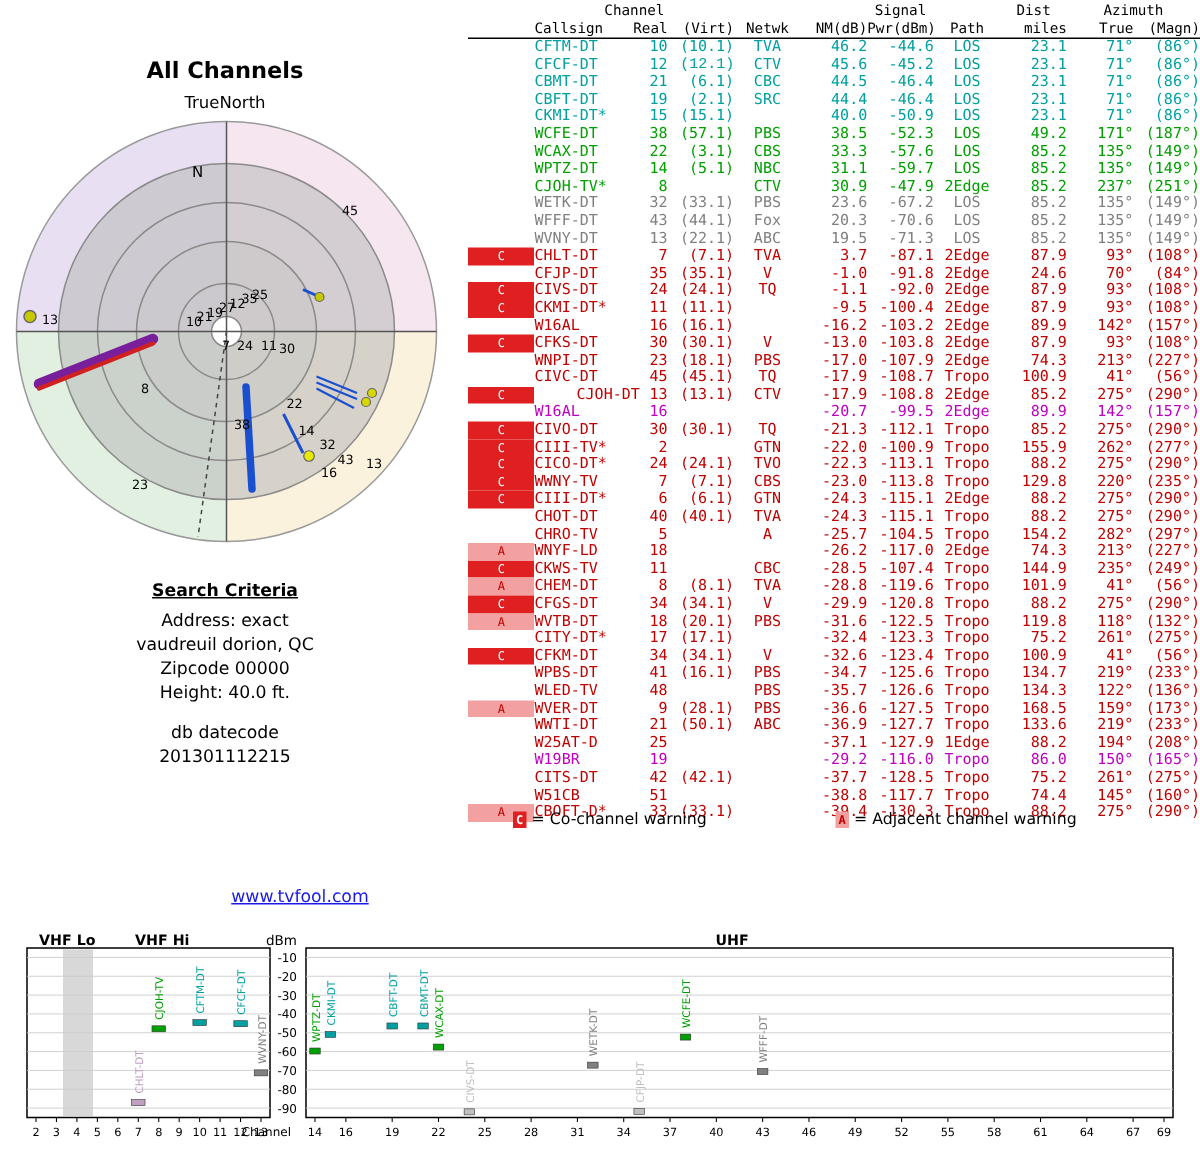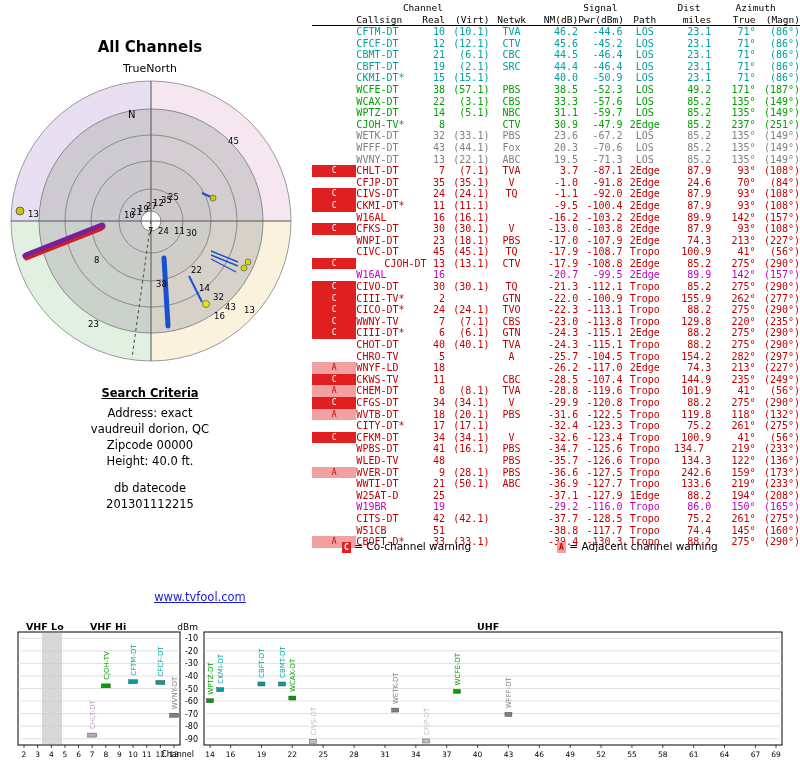--- a/index.html
+++ b/index.html
@@ -212,21 +212,21 @@
             <td class="pwr" style="color: rgb(0, 160, 160);">-44.6</td>
             <td class="path" style="color: rgb(0, 160, 160);">LOS</td>
             <td class="dist" style="color: rgb(0, 160, 160);">23.1</td>
             <td class="true" style="color: rgb(0, 160, 160);">71°</td>
             <td class="magn" style="color: rgb(0, 160, 160);">(86°)</td>
           </tr>
           <tr class="row">
             <td class="warn"></td>
             <td class="call" style="color: rgb(0, 160, 160);">CFCF-DT</td>
             <td class="rreal" style="color: rgb(0, 160, 160);">12</td>
-            <td class="rvirt" style="color: rgb(0, 160, 160);">(12.1)</td>
+            <td class="rvirt" style="color: rgb(0, 160, 160); font-family: Liberation Mono, monospace;">(12.1)</td>
             <td class="netwk" style="color: rgb(0, 160, 160);">CTV</td>
             <td class="nm" style="color: rgb(0, 160, 160);">45.6</td>
             <td class="pwr" style="color: rgb(0, 160, 160);">-45.2</td>
             <td class="path" style="color: rgb(0, 160, 160);">LOS</td>
             <td class="dist" style="color: rgb(0, 160, 160);">23.1</td>
             <td class="true" style="color: rgb(0, 160, 160);">71°</td>
             <td class="magn" style="color: rgb(0, 160, 160);">(86°)</td>
           </tr>
           <tr class="row">
             <td class="warn"></td>
@@ -672,21 +672,21 @@
           </tr>
           <tr class="row">
             <td class="warn"></td>
             <td class="call" style="color: rgb(192, 0, 0);">WPBS-DT</td>
             <td class="rreal" style="color: rgb(192, 0, 0);">41</td>
             <td class="rvirt" style="color: rgb(192, 0, 0);">(16.1)</td>
             <td class="netwk" style="color: rgb(192, 0, 0);">PBS</td>
             <td class="nm" style="color: rgb(192, 0, 0);">-34.7</td>
             <td class="pwr" style="color: rgb(192, 0, 0);">-125.6</td>
             <td class="path" style="color: rgb(192, 0, 0);">Tropo</td>
-            <td class="dist" style="color: rgb(192, 0, 0); text-align: center;">134.7</td>
+            <td class="dist" style="color: rgb(192, 0, 0);">134.7</td>
             <td class="true" style="color: rgb(192, 0, 0);">219°</td>
             <td class="magn" style="color: rgb(192, 0, 0);">(233°)</td>
           </tr>
           <tr class="row">
             <td class="warn"></td>
             <td class="call" style="color: rgb(192, 0, 0);">WLED-TV</td>
             <td class="rreal" style="color: rgb(192, 0, 0);">48</td>
             <td class="rvirt" style="color: rgb(192, 0, 0);"></td>
             <td class="netwk" style="color: rgb(192, 0, 0);">PBS</td>
             <td class="nm" style="color: rgb(192, 0, 0);">-35.7</td>
@@ -698,21 +698,21 @@
           </tr>
           <tr class="row">
             <td class="warn awarn">A</td>
             <td class="call" style="color: rgb(192, 0, 0);">WVER-DT</td>
             <td class="rreal" style="color: rgb(192, 0, 0);">9</td>
             <td class="rvirt" style="color: rgb(192, 0, 0);">(28.1)</td>
             <td class="netwk" style="color: rgb(192, 0, 0);">PBS</td>
             <td class="nm" style="color: rgb(192, 0, 0);">-36.6</td>
             <td class="pwr" style="color: rgb(192, 0, 0);">-127.5</td>
             <td class="path" style="color: rgb(192, 0, 0);">Tropo</td>
-            <td class="dist" style="color: rgb(192, 0, 0);">242.6</td>
+            <td class="dist" style="color: rgb(192, 0, 0);">168.5</td>
             <td class="true" style="color: rgb(192, 0, 0);">159°</td>
             <td class="magn" style="color: rgb(192, 0, 0);">(173°)</td>
           </tr>
           <tr class="row">
             <td class="warn"></td>
             <td class="call" style="color: rgb(192, 0, 0);">WWTI-DT</td>
             <td class="rreal" style="color: rgb(192, 0, 0);">21</td>
             <td class="rvirt" style="color: rgb(192, 0, 0);">(50.1)</td>
             <td class="netwk" style="color: rgb(192, 0, 0);">ABC</td>
             <td class="nm" style="color: rgb(192, 0, 0);">-36.9</td>

